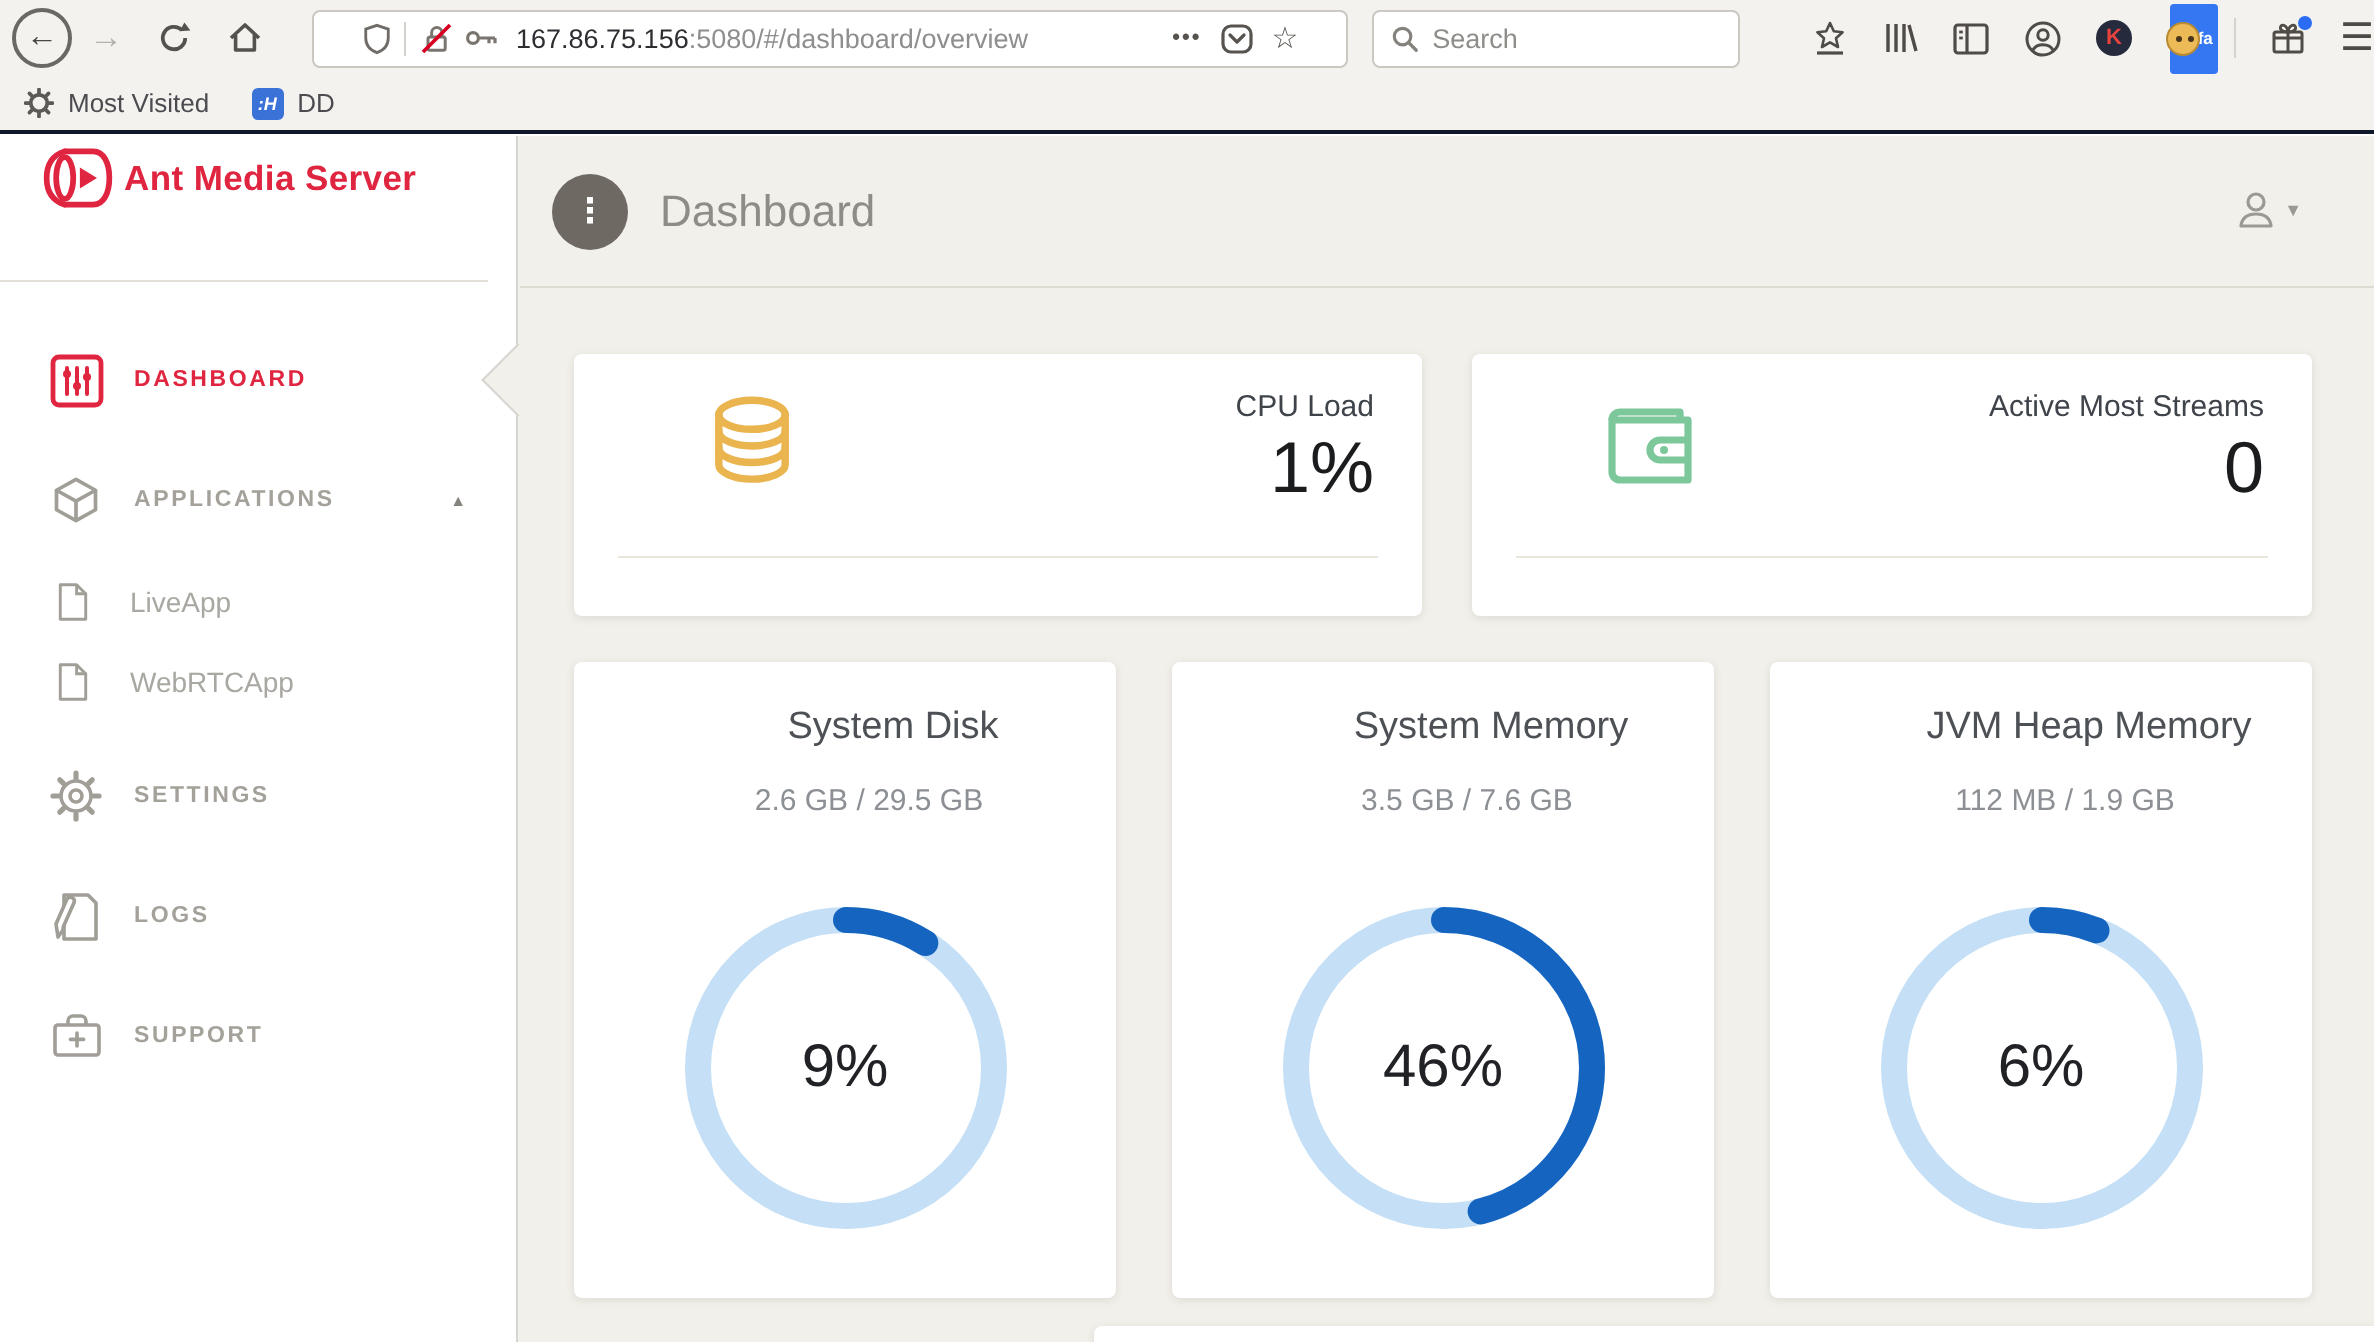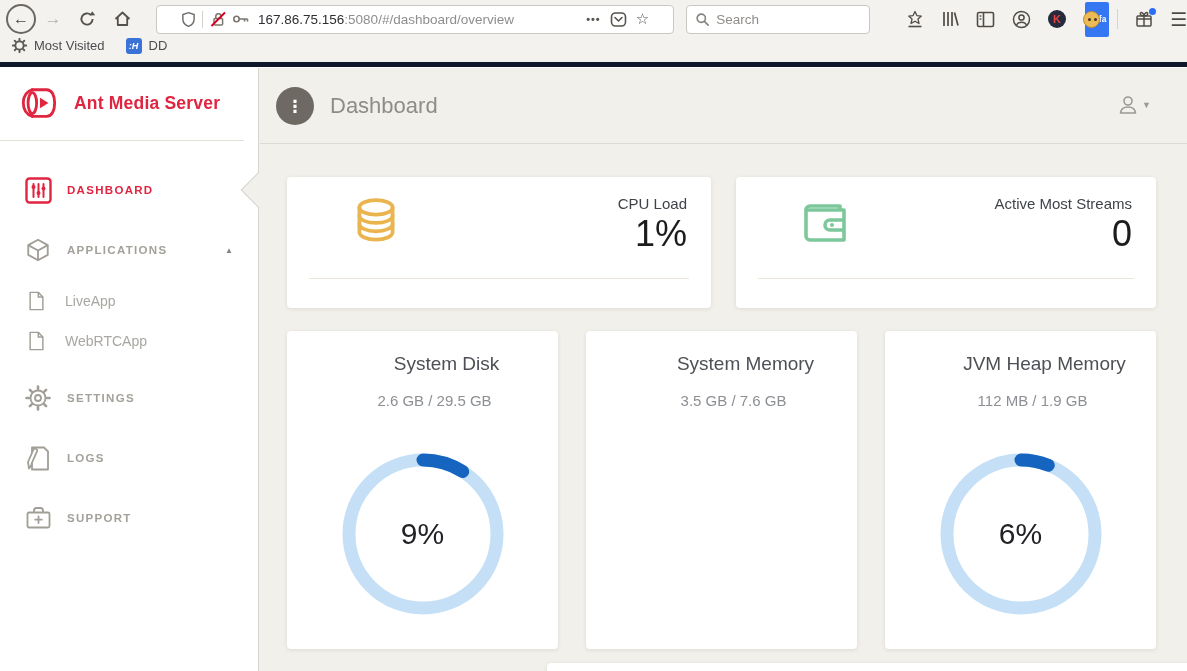--- a/index.html
+++ b/index.html
@@ -32,28 +32,28 @@
   .tm-wrap{position:relative;}
   .tm-face{display:block;width:17px;height:17px;border-radius:50%;background:#ecba57;border:1px solid #b78a33;position:relative;}
   .tm-face i{position:absolute;width:3px;height:3px;border-radius:50%;background:#4a351b;top:6px;}
   .tm-badge{position:absolute;top:-9px;left:2px;background:#3577f3;color:#fff;font-size:8.5px;line-height:11px;padding:12px 3px;border-radius:2px;font-weight:bold;}
   .k-ext{width:18px;height:18px;border-radius:50%;background:#252a3d;color:#e8433f;font-size:11px;font-weight:bold;display:flex;align-items:center;justify-content:center;}
   .tb-sep{width:1px;height:20px;background:#d6d3cd;}
   .gift-wrap{position:relative;}
   .gift-dot{position:absolute;top:-2px;right:-3px;width:7px;height:7px;border-radius:50%;background:#2a6df4;}
   .hamburger{font-size:19px;color:#4d4a45;letter-spacing:0;line-height:1;}
 
-  .bookmarks-bar{position:absolute;top:38px;left:0;width:1187px;height:29px;background:var(--chrome);border-bottom:5px solid #0f172a;display:flex;padding-left:12px;gap:7px;}
+  .bookmarks-bar{position:absolute;top:38px;left:0;width:1187px;height:29px;background:var(--chrome);border-bottom:2px solid #0f172a;display:flex;align-items:center;padding-left:12px;gap:7px;}
   .bm-label{font-size:13px;color:#4c4c50;}
   .favicon-dd{width:16px;height:16px;border-radius:3px;background:#3b72d8;color:#fff;font-size:9px;font-weight:bold;font-style:italic;display:flex;align-items:center;justify-content:center;margin-left:14px;}
 
   
   .page{position:absolute;top:68px;left:0;width:1187px;height:603px;background:var(--beige);}
   .sidebar{position:absolute;top:0;left:0;width:259px;height:603px;background:#fff;border-right:1px solid #d7d5cf;}
-  .brand-row{position:absolute;top:16px;left:20px;display:flex;align-items:center;gap:16px;}
+  .brand-row{position:absolute;top:2px;left:20px;display:flex;align-items:center;gap:4px;}
   .brand-text{font-size:17.5px;font-weight:600;color:var(--brand);letter-spacing:.2px;}
   .sb-divider{position:absolute;top:72px;left:0;width:244px;height:1px;background:#e2e0d9;}
   .sb-item{position:absolute;left:0;width:259px;height:36px;display:flex;align-items:center;padding-left:22px;}
   .sb-icon{width:32px;display:flex;justify-content:center;flex:none;}
   .sb-label{margin-left:13px;font-size:11.5px;letter-spacing:1.3px;color:var(--sb-gray);font-weight:bold;}
   .sb-label.active{color:var(--brand);}
   .sb-sub{position:absolute;left:0;width:259px;height:30px;display:flex;align-items:center;padding-left:28px;}
   .sb-sub .label{margin-left:20px;font-size:14px;color:#a9a7a1;}
   .sb-caret{position:absolute;right:26px;font-size:8px;color:#85837b;}
   .active-notch{position:absolute;top:109px;left:246px;width:26px;height:26px;background:var(--beige);border-left:1px solid #d7d5cf;border-bottom:1px solid #d7d5cf;transform:rotate(45deg);}
@@ -350,20 +350,27 @@
           <circle class="track" cx="85" cy="85" r="74" fill="none" stroke-width="13"></circle>
           <circle class="arc" cx="85" cy="85" r="74" fill="none" stroke-width="13" stroke-linecap="round" transform="rotate(-90 85 85)" stroke-dasharray="41.84601414581604 464.9557127312894"></circle>
         </svg>
         <div class="gauge-pct">9%</div>
       </div>
     </div>
 
     <div class="card gauge-card" style="left:326px">
       <div class="gauge-title">System Memory</div>
       <div class="gauge-sub">3.5 GB / 7.6 GB</div>
+      <div class="gauge-box">
+        <svg width="170" height="170" viewBox="0 0 170 170">
+          <circle class="track" cx="85" cy="85" r="74" fill="none" stroke-width="13"></circle>
+          <circle class="arc" cx="85" cy="85" r="74" fill="none" stroke-width="13" stroke-linecap="round" transform="rotate(-90 85 85)" stroke-dasharray="213.8796278563931 464.9557127312894"></circle>
+        </svg>
+        <div class="gauge-pct">46%</div>
+      </div>
     </div>
 
     <div class="card gauge-card" style="left:625px">
       <div class="gauge-title">JVM Heap Memory</div>
       <div class="gauge-sub">112 MB / 1.9 GB</div>
       <div class="gauge-box">
         <svg width="170" height="170" viewBox="0 0 170 170">
           <circle class="track" cx="85" cy="85" r="74" fill="none" stroke-width="13"></circle>
           <circle class="arc" cx="85" cy="85" r="74" fill="none" stroke-width="13" stroke-linecap="round" transform="rotate(-90 85 85)" stroke-dasharray="27.897342763877365 464.9557127312894"></circle>
         </svg>

